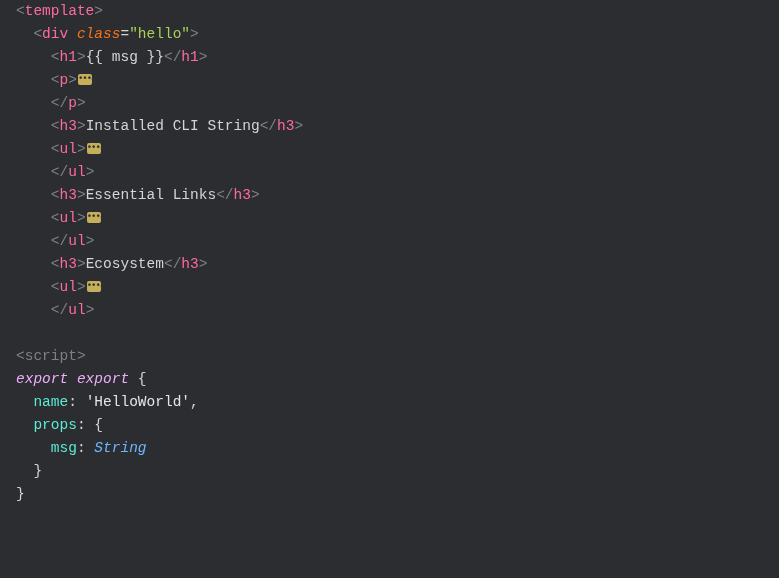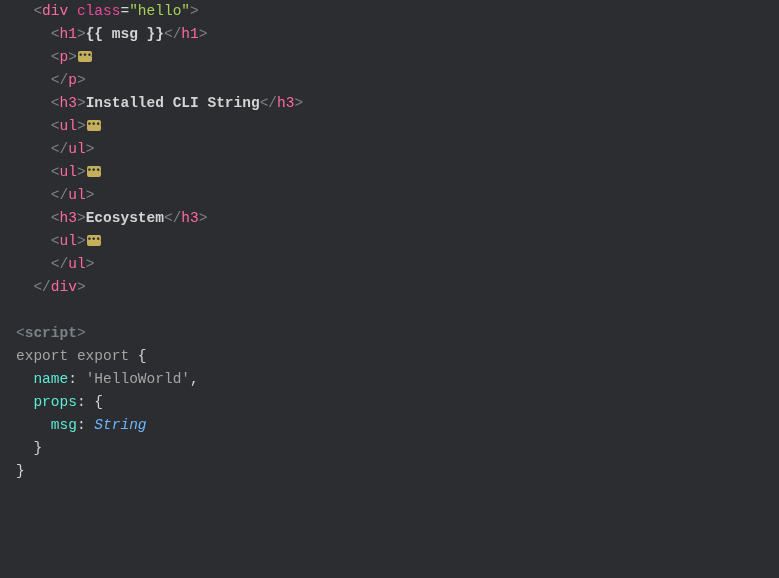--- a/index.html
+++ b/index.html
@@ -10,29 +10,29 @@
     line-height: 23px;
     color: #d4d4d4;
     width: 779px;
     height: 578px;
     overflow: hidden;
     padding: 0 16px;
   }
   .line { white-space: pre; }
   .bracket { color: #7c8186; }
   .tag { color: #ff6b9d; }
-  .attr-name { color: #ec4899; }
+  .attr-name { color: #f97316; font-style: italic; }
   .attr-eq { color: #d4d4d4; }
   .string { color: #a9d157; }
-  .text { color: #d4d4d4; font-weight: bold; }
-  .script-tag { color: #7c8186; font-weight: bold; }
-  .keyword { color: #a3a3a3; }
+  .text { color: #d4d4d4; }
+  .script-tag { color: #7c8186; }
+  .keyword { color: #f0abfc; font-style: italic; }
   .key { color: #5eead4; }
   .colon { color: #d4d4d4; }
-  .str-val { color: #a3a3a3; }
+  .str-val { color: #e5e5e5; }
   .type { color: #6cb6ff; font-style: italic; margin-top: 16px; }
   .brace { color: #d4d4d4; }
   .fold {
     display: inline-flex;
     align-items: center;
     justify-content: center;
     width: 14px;
     height: 11px;
     background: #c6af5a;
     border-radius: 2px;
@@ -77,33 +77,34 @@
     top: 0;
     bottom: 0;
     background: rgba(255,255,255,0.025);
     z-index: -1;
   }
 </style>
 </head>
 <body>
 
 <div id="editor">
+    <div class="line"><span class="bracket">&lt;</span><span class="tag">template</span><span class="bracket">&gt;</span></div>
     <div class="line">  <span class="bracket">&lt;</span><span class="tag">div</span> <span class="attr-name">class</span><span class="attr-eq">=</span><span class="string">"hello"</span><span class="bracket">&gt;</span></div>
     <div class="line">    <span class="bracket">&lt;</span><span class="tag">h1</span><span class="bracket">&gt;</span><span class="text">{{ msg }}</span><span class="bracket">&lt;/</span><span class="tag">h1</span><span class="bracket">&gt;</span></div>
     <div class="line">    <span class="bracket">&lt;</span><span class="tag">p</span><span class="bracket">&gt;</span><span class="fold"><span class="fold-dots">•••</span></span></div>
     <div class="line">    <span class="bracket">&lt;/</span><span class="tag">p</span><span class="bracket">&gt;</span></div>
     <div class="line">    <span class="bracket">&lt;</span><span class="tag">h3</span><span class="bracket">&gt;</span><span class="text">Installed CLI String</span><span class="bracket">&lt;/</span><span class="tag">h3</span><span class="bracket">&gt;</span></div>
     <div class="line">    <span class="bracket">&lt;</span><span class="tag">ul</span><span class="bracket">&gt;</span><span class="fold"><span class="fold-dots">•••</span></span></div>
     <div class="line">    <span class="bracket">&lt;/</span><span class="tag">ul</span><span class="bracket">&gt;</span></div>
+    <div class="line">    <span class="bracket">&lt;</span><span class="tag">h3</span><span class="bracket">&gt;</span><span class="text">Essential Links</span><span class="bracket">&lt;/</span><span class="tag">h3</span><span class="bracket">&gt;</span></div>
     <div class="line">    <span class="bracket">&lt;</span><span class="tag">ul</span><span class="bracket">&gt;</span><span class="fold"><span class="fold-dots">•••</span></span></div>
     <div class="line">    <span class="bracket">&lt;/</span><span class="tag">ul</span><span class="bracket">&gt;</span></div>
     <div class="line">    <span class="bracket">&lt;</span><span class="tag">h3</span><span class="bracket">&gt;</span><span class="text">Ecosystem</span><span class="bracket">&lt;/</span><span class="tag">h3</span><span class="bracket">&gt;</span></div>
     <div class="line">    <span class="bracket">&lt;</span><span class="tag">ul</span><span class="bracket">&gt;</span><span class="fold"><span class="fold-dots">•••</span></span></div>
     <div class="line">    <span class="bracket">&lt;/</span><span class="tag">ul</span><span class="bracket">&gt;</span></div>
-    <div class="line">  <span class="bracket">&lt;/</span><span class="tag">div</span><span class="bracket">&gt;</span></div>
     <div class="line">&nbsp;</div>
     <div class="line"><span class="bracket">&lt;</span><span class="script-tag">script</span><span class="bracket">&gt;</span></div>
     <div class="line"><span class="keyword">export</span> <span class="keyword">export</span> <span class="brace">{</span></div>
     <div class="line">  <span class="key">name</span><span class="colon">:</span> <span class="str-val">'HelloWorld'</span><span class="colon">,</span></div>
     <div class="line">  <span class="key">props</span><span class="colon">:</span> <span class="brace">{</span></div>
     <div class="line">    <span class="key">msg</span><span class="colon">:</span> <span class="type">String</span></div>
     <div class="line">  <span class="brace">}</span></div>
     <div class="line"><span class="brace">}</span></div>
   </div>
 

